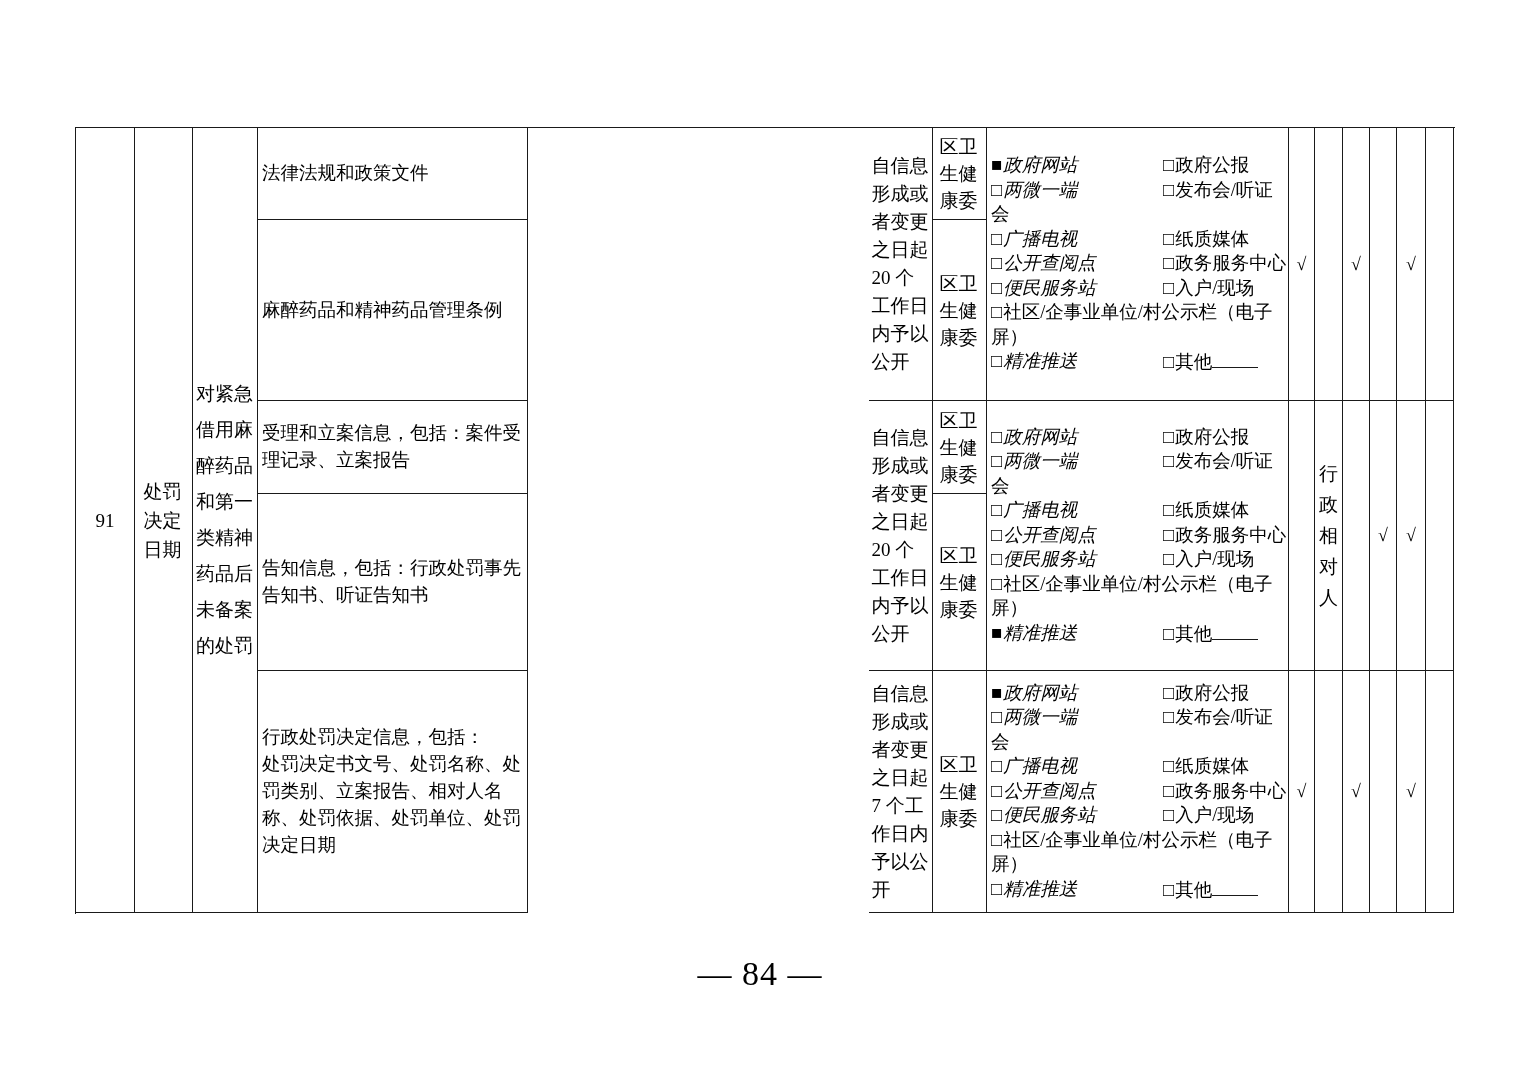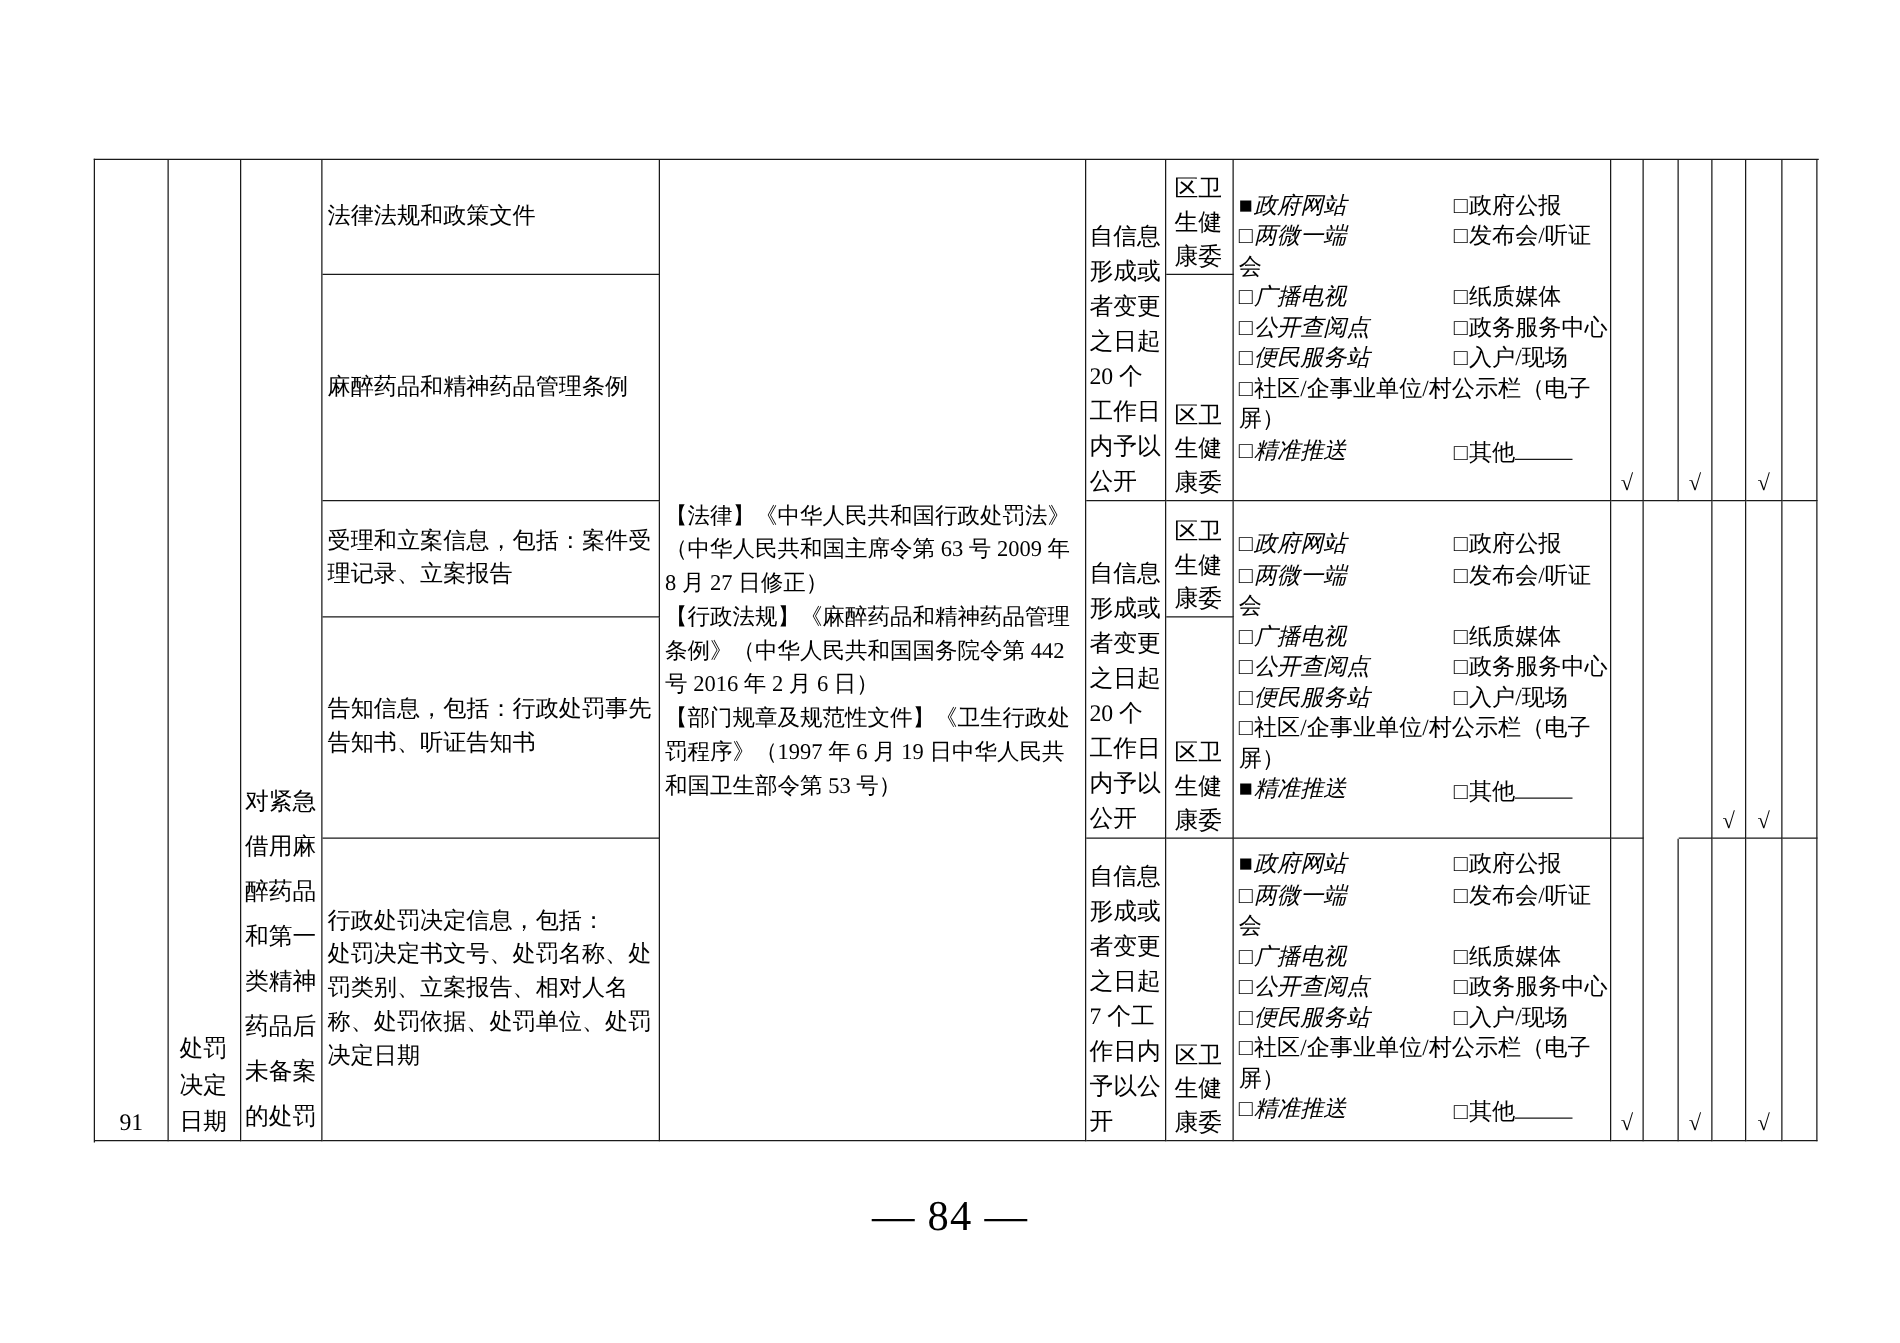--- a/index.html
+++ b/index.html
@@ -9,21 +9,21 @@
   }
   .tbl{
     position:absolute;left:75px;top:127px;width:1379px;height:786px;
     border-top:1px solid #1a1a1a;border-left:1px solid #1a1a1a;
   }
   .cell{
     position:absolute;box-sizing:border-box;
     border-right:1px solid #1a1a1a;border-bottom:1px solid #1a1a1a;
     display:flex;align-items:center;font-size:19px;line-height:27px;
   }
-  .center{justify-content:center;text-align:center;align-items:flex-end;}
+  .center{justify-content:center;text-align:center;}
   .left{justify-content:flex-start;text-align:left;}
   .left > div{padding:2px 4px;}
   .pre{white-space:pre-line;}
   .wrap2{width:40px;word-break:break-all;line-height:29px;text-align:left;}
   .wrap3{width:58px;word-break:break-all;line-height:36px;text-align:left;font-family:Liberation Serif, serif;}
   .wrapG{width:40px;word-break:break-all;line-height:27px;text-align:left;}
   .wrapF{width:58px;line-height:28px;text-align:left;}
   .wrapV{width:20px;word-break:break-all;line-height:31px;text-align:center;}
   .legal{font-size:18px;line-height:27px;}
   .item{font-size:18.5px;line-height:27px;}
@@ -64,25 +64,20 @@
     <div class="item">受理和立案信息，包括：案件受理记录、立案报告</div>
   </div>
   <div class="cell left" style="left:182px;top:366px;width:270px;height:177px">
     <div class="item">告知信息，包括：行政处罚事先告知书、听证告知书</div>
   </div>
   <div class="cell left" style="left:182px;top:543px;width:270px;height:242px">
     <div class="item pre">行政处罚决定信息，包括：
 处罚决定书文号、处罚名称、处罚类别、立案报告、相对人名称、处罚依据、处罚单位、处罚决定日期</div>
   </div>
 
-  <div class="cell left" style="left:452px;top:0;width:341px;height:785px">
-    <div class="legal pre">【法律】《中华人民共和国行政处罚法》（中华人民共和国主席令第 63 号  2009 年 8 月 27 日修正）
-【行政法规】《麻醉药品和精神药品管理条例》（中华人民共和国国务院令第 442 号  2016 年 2 月 6 日）
-【部门规章及规范性文件】《卫生行政处罚程序》（1997 年 6 月 19 日中华人民共和国卫生部令第 53 号）</div>
-  </div>
 
   <div class="cell center" style="left:793px;top:0;width:64px;height:273px">
     <div class="wrapF">自信息形成或者变更之日起 20 个工作日内予以公开</div>
   </div>
   <div class="cell center" style="left:793px;top:273px;width:64px;height:270px">
     <div class="wrapF">自信息形成或者变更之日起 20 个工作日内予以公开</div>
   </div>
   <div class="cell center" style="left:793px;top:543px;width:64px;height:242px">
     <div class="wrapF">自信息形成或者变更之日起 7 个工作日内予以公开</div>
   </div>
@@ -146,20 +141,23 @@
   <div class="cell center mark" style="left:1321px;top:0;width:29px;height:273px">
       <div>√</div>
     </div>
   <div class="cell center mark" style="left:1350px;top:0;width:28px;height:273px">
       <div></div>
     </div>
 
   <div class="cell center mark" style="left:1213px;top:273px;width:26px;height:270px">
       <div></div>
     </div>
+  <div class="cell center" style="left:1239px;top:273px;width:28px;height:270px">
+      <div class="wrapV">行政相对人</div>
+    </div>
   <div class="cell center mark" style="left:1267px;top:273px;width:27px;height:270px">
       <div></div>
     </div>
   <div class="cell center mark" style="left:1294px;top:273px;width:27px;height:270px">
       <div>√</div>
     </div>
   <div class="cell center mark" style="left:1321px;top:273px;width:29px;height:270px">
       <div>√</div>
     </div>
   <div class="cell center mark" style="left:1350px;top:273px;width:28px;height:270px">

